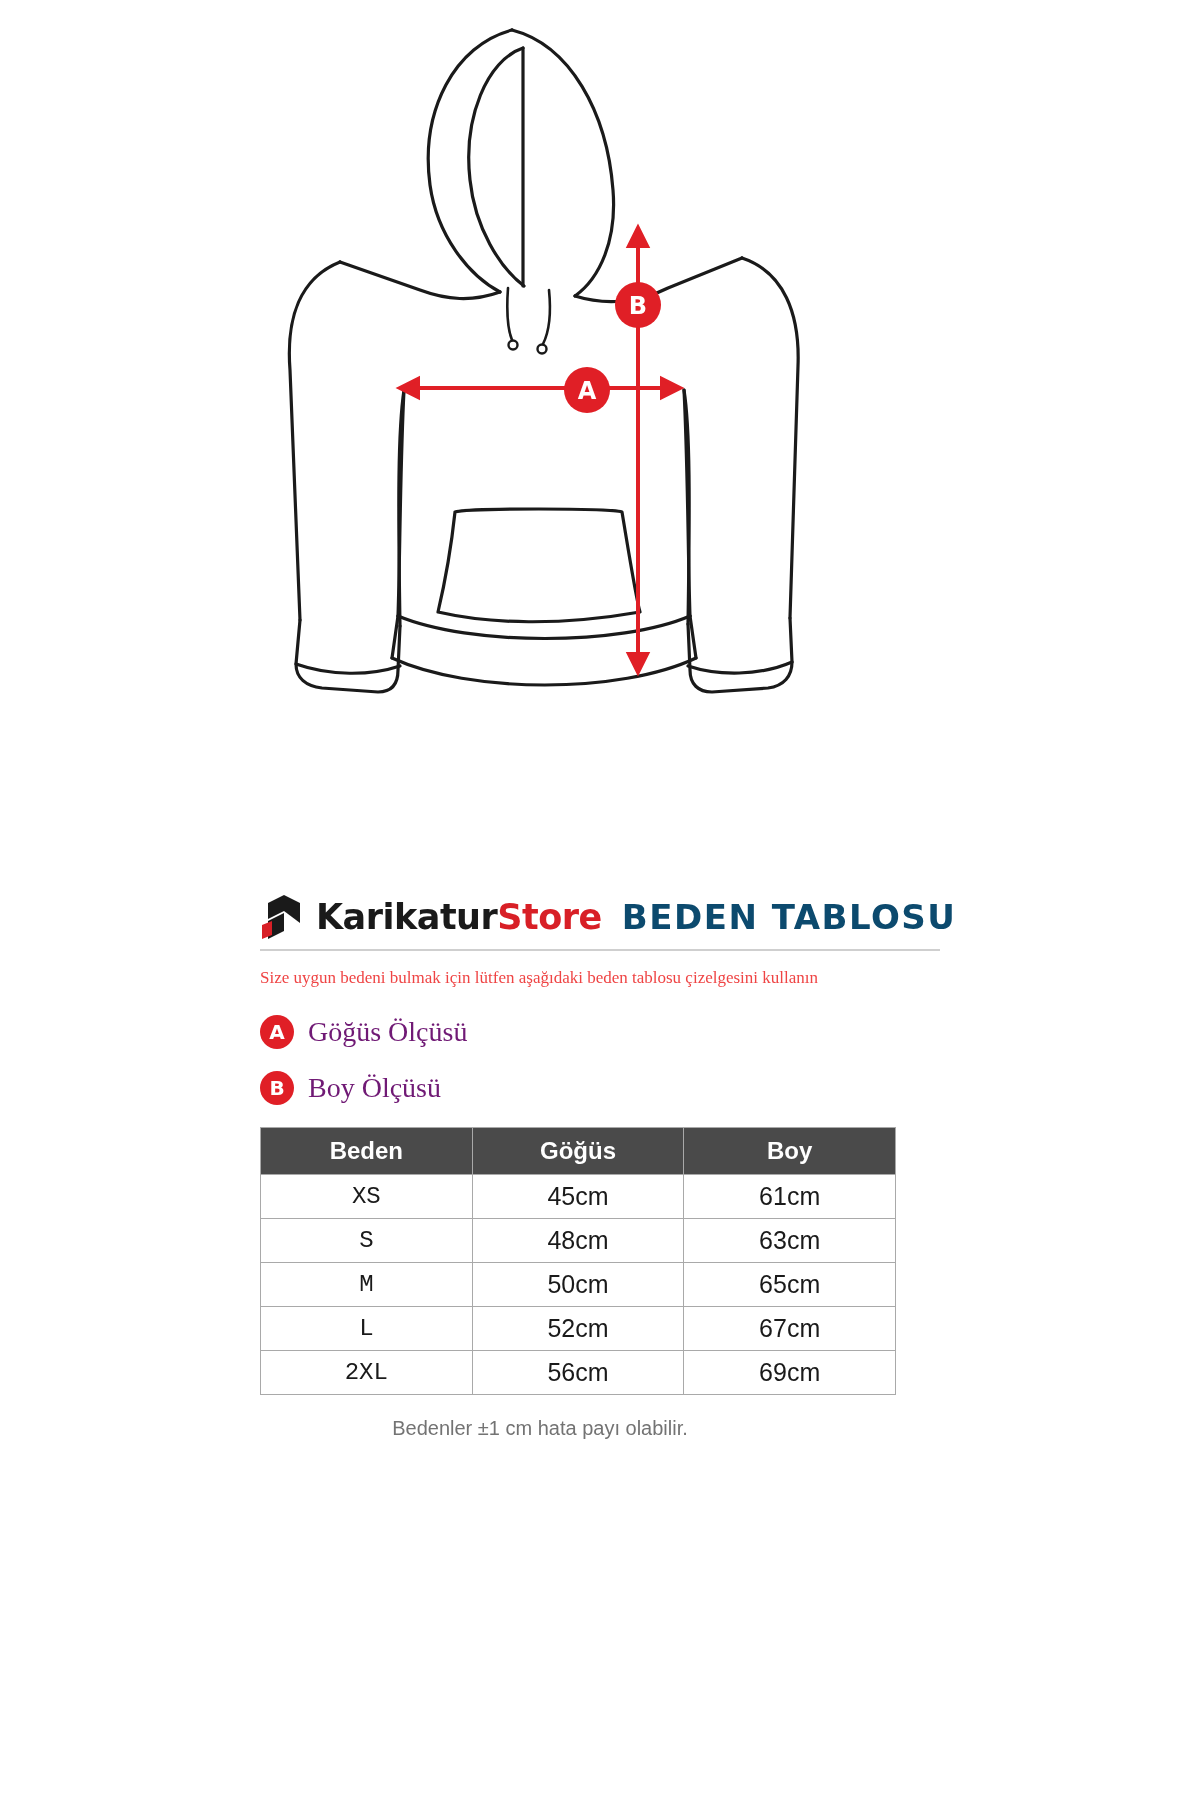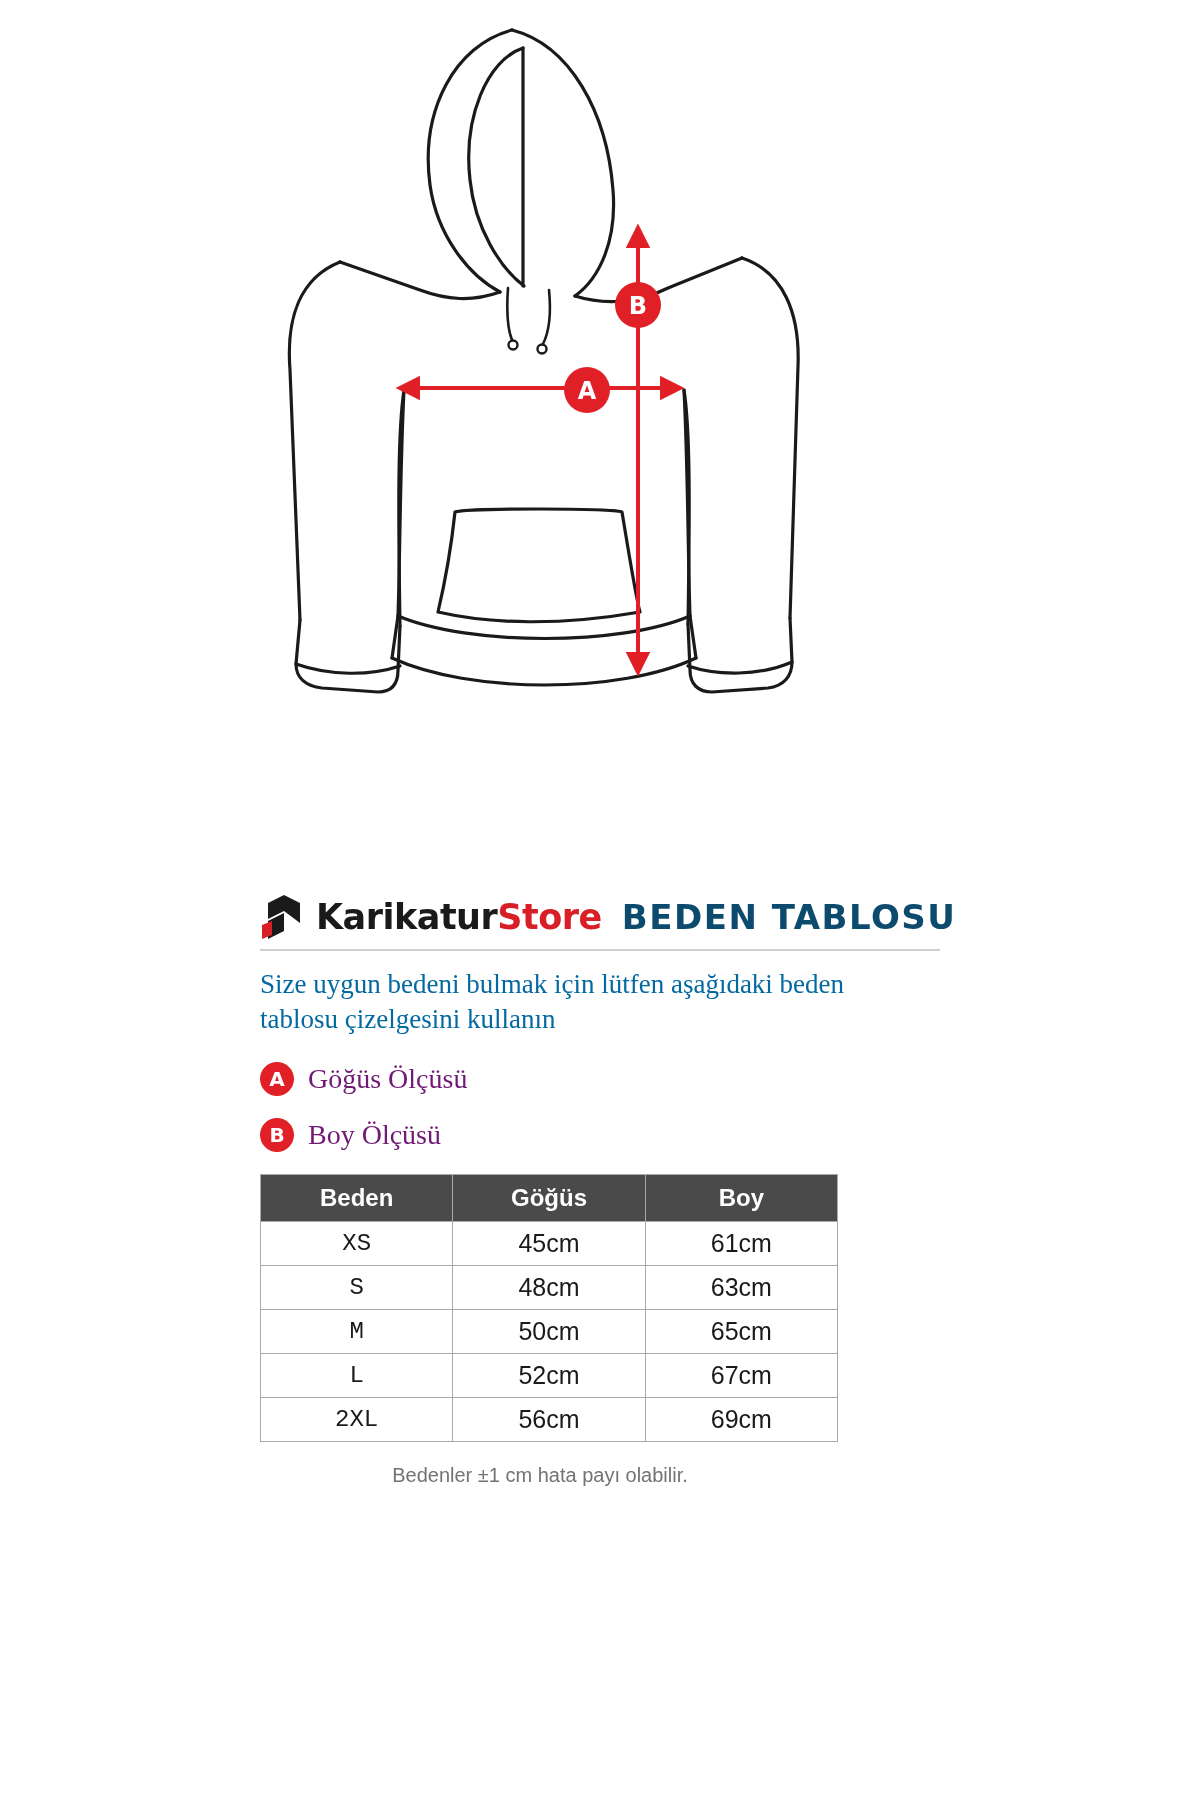--- a/index.html
+++ b/index.html
@@ -68,23 +68,23 @@
     margin-left: 10px;
   }
   .rule {
     border: none;
     border-top: 2px solid #cfcfcf;
     margin: 6px 0 16px 0;
   }
 
   .intro {
     font-family: "Liberation Serif", serif;
-    font-size: 27px;
+    font-size: 17px;
     line-height: 1.28;
-    color: #0369a1;
+    color: #ef4444;
     margin: 0 0 26px 0;
     max-width: 640px;
   }
 
   .legend-item {
     display: flex;
     align-items: center;
     gap: 14px;
     margin: 0 0 22px 0;
   }
@@ -113,21 +113,21 @@
     font-size: 20px;
     line-height: 1.45;
     color: #6f6f6f;
     margin: 26px 0 14px 0;
     max-width: 640px;
   }
 
   
   table.size-table {
     border-collapse: collapse;
-    width: 578px;
+    width: 636px;
     margin-left: 0;
     table-layout: fixed;
   }
   table.size-table th,
   table.size-table td {
     border: 1px solid #a9a9a9;
     text-align: center;
     font-family: "Liberation Sans", sans-serif;
   }
   table.size-table thead th {

